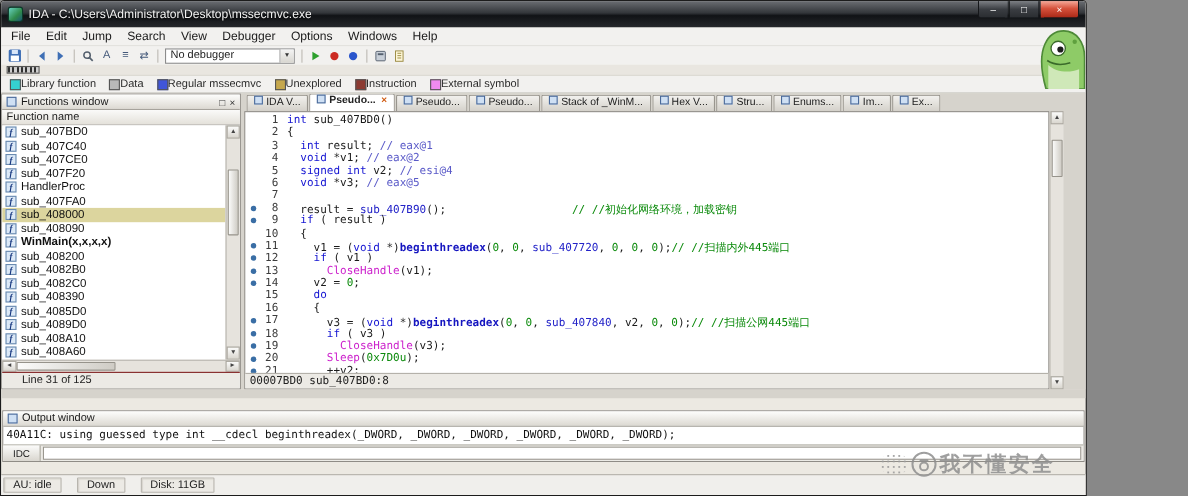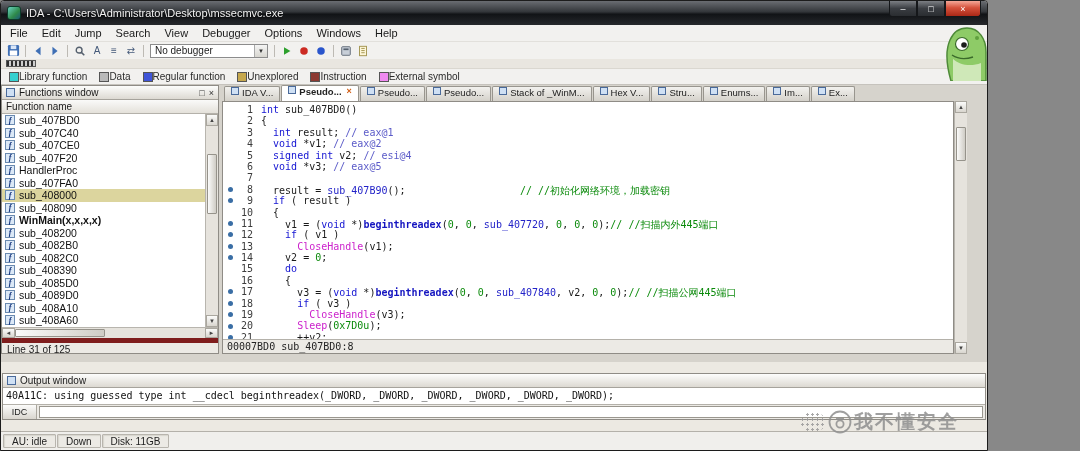--- a/index.html
+++ b/index.html
@@ -47,21 +47,21 @@
   .pt-btns{margin-left:auto;display:flex;gap:4px;font-size:9px;color:#333}
   .pt-btns span{cursor:default}
   .col-header{height:14px;flex:0 0 14px;background:linear-gradient(#fafaf9,#e4e1da);border-bottom:1px solid #b4b1aa;font-size:10px;color:#222;padding:1px 4px}
   .flist-wrap{flex:1 1 auto;display:flex;min-height:0}
   .flist{flex:1 1 auto;overflow:hidden;background:#fff}
   .frow{height:12.5px;display:flex;align-items:center;gap:4px;padding-left:3px;font-size:10.5px;color:#111;white-space:nowrap}
   .frow.selected{background:#dcd59e}
   .frow.bold .fname{font-weight:bold}
   .ficon{width:10px;height:10px;flex:0 0 10px;border:1px solid #6a8ab0;background:#dce9f7;display:flex;align-items:center;justify-content:center;
     font:italic bold 8px "Liberation Serif",serif;color:#16367e}
-  .panel-status{height:15px;flex:0 0 15px;border-top:5px solid #7f1d1d;background:#eceae5;font-size:10px;color:#222;padding:1px 5px}
+  .panel-status{height:15px;flex:0 0 15px;border-top:1px solid #7f1d1d;background:#eceae5;font-size:10px;color:#222;padding:1px 18px}
 
   
   .vscroll{width:13px;flex:0 0 13px;display:flex;flex-direction:column;background:#e6e3dd;border-left:1px solid #b8b5ae}
   .hscroll{height:11px;flex:0 0 11px;display:flex;background:#e6e3dd;border-top:1px solid #b8b5ae}
   .sb-btn{flex:0 0 12px;display:flex;align-items:center;justify-content:center;font-size:6px;color:#444;background:linear-gradient(#fbfbfa,#d9d6cf);border:1px solid #aaa79f}
   .hscroll .sb-btn{flex:0 0 13px}
   .sb-track{flex:1 1 auto;position:relative}
   .sb-thumb{position:absolute;background:linear-gradient(90deg,#fbfbfa,#cfccc5);border:1px solid #96938b;border-radius:1px}
   .vscroll .sb-thumb{left:1px;right:1px}
   .hscroll .sb-thumb{top:1px;bottom:1px}
@@ -97,21 +97,21 @@
   
   .splitter{height:8px;flex:0 0 8px;background:#d6d3cc}
   .output{height:47px;flex:0 0 47px;display:flex;flex-direction:column;background:#fff;border:1px solid #8f8c86;margin:11px 1px}
   .out-log{flex:1 1 auto;padding:2px 3px;font:10px "DejaVu Sans Mono",monospace;color:#111;white-space:pre;overflow:hidden}
   .cli-row{height:15px;flex:0 0 15px;display:flex;align-items:stretch;background:#eceae5;border-top:1px solid #b4b1aa}
   .idc-tab{width:34px;flex:0 0 34px;display:flex;align-items:center;justify-content:center;font-size:9px;color:#222;
     background:linear-gradient(#fbfbfa,#d9d6cf);border-right:1px solid #aaa79f}
   .cli-input{flex:1 1 auto;background:#fff;border:1px solid #9a978f;margin:1px 2px}
 
   
-  .statusbar{height:19px;flex:0 0 19px;display:flex;align-items:center;gap:1px;background:#f0efec;border-top:1px solid #b4b1aa;padding:0 2px;font-size:10px;color:#222}
+  .statusbar{height:19px;flex:0 0 19px;display:flex;align-items:center;gap:14px;background:#f0efec;border-top:1px solid #b4b1aa;padding:0 2px;font-size:10px;color:#222}
   .sb-seg{height:14px;display:flex;align-items:center;padding:0 8px;border:1px solid #b8b5ae;border-radius:1px;background:#eceae5;box-shadow:inset 1px 1px 1px #d8d5ce}
 
   
   .watermark{position:absolute;right:28px;top:408px;display:flex;align-items:center;gap:2px;z-index:20;opacity:.85}
   .wm-dots{width:26px;height:20px;border-radius:50%;background-image:radial-gradient(#9a9a9a 1px,transparent 1.2px);background-size:5px 5px}
   .wm-text{font-size:19px;font-weight:bold;color:#8f8f8f;letter-spacing:2px;white-space:nowrap}
   .mascot{position:absolute;right:0;top:24px;z-index:15}
 </style>
 </head>
 <body>
@@ -215,21 +215,21 @@
       <span class="leg-item">
         <span class="leg-sq" style="background: rgb(53, 208, 208);"></span>
         <span>Library function</span>
       </span>
       <span class="leg-item">
         <span class="leg-sq" style="background: rgb(185, 185, 185);"></span>
         <span>Data</span>
       </span>
       <span class="leg-item">
         <span class="leg-sq" style="background: rgb(64, 85, 216);"></span>
-        <span>Regular function</span>
+        <span>Regular mssecmvc</span>
       </span>
       <span class="leg-item">
         <span class="leg-sq" style="background: rgb(198, 168, 78);"></span>
         <span>Unexplored</span>
       </span>
       <span class="leg-item">
         <span class="leg-sq" style="background: rgb(140, 58, 50);"></span>
         <span>Instruction</span>
       </span>
       <span class="leg-item">

